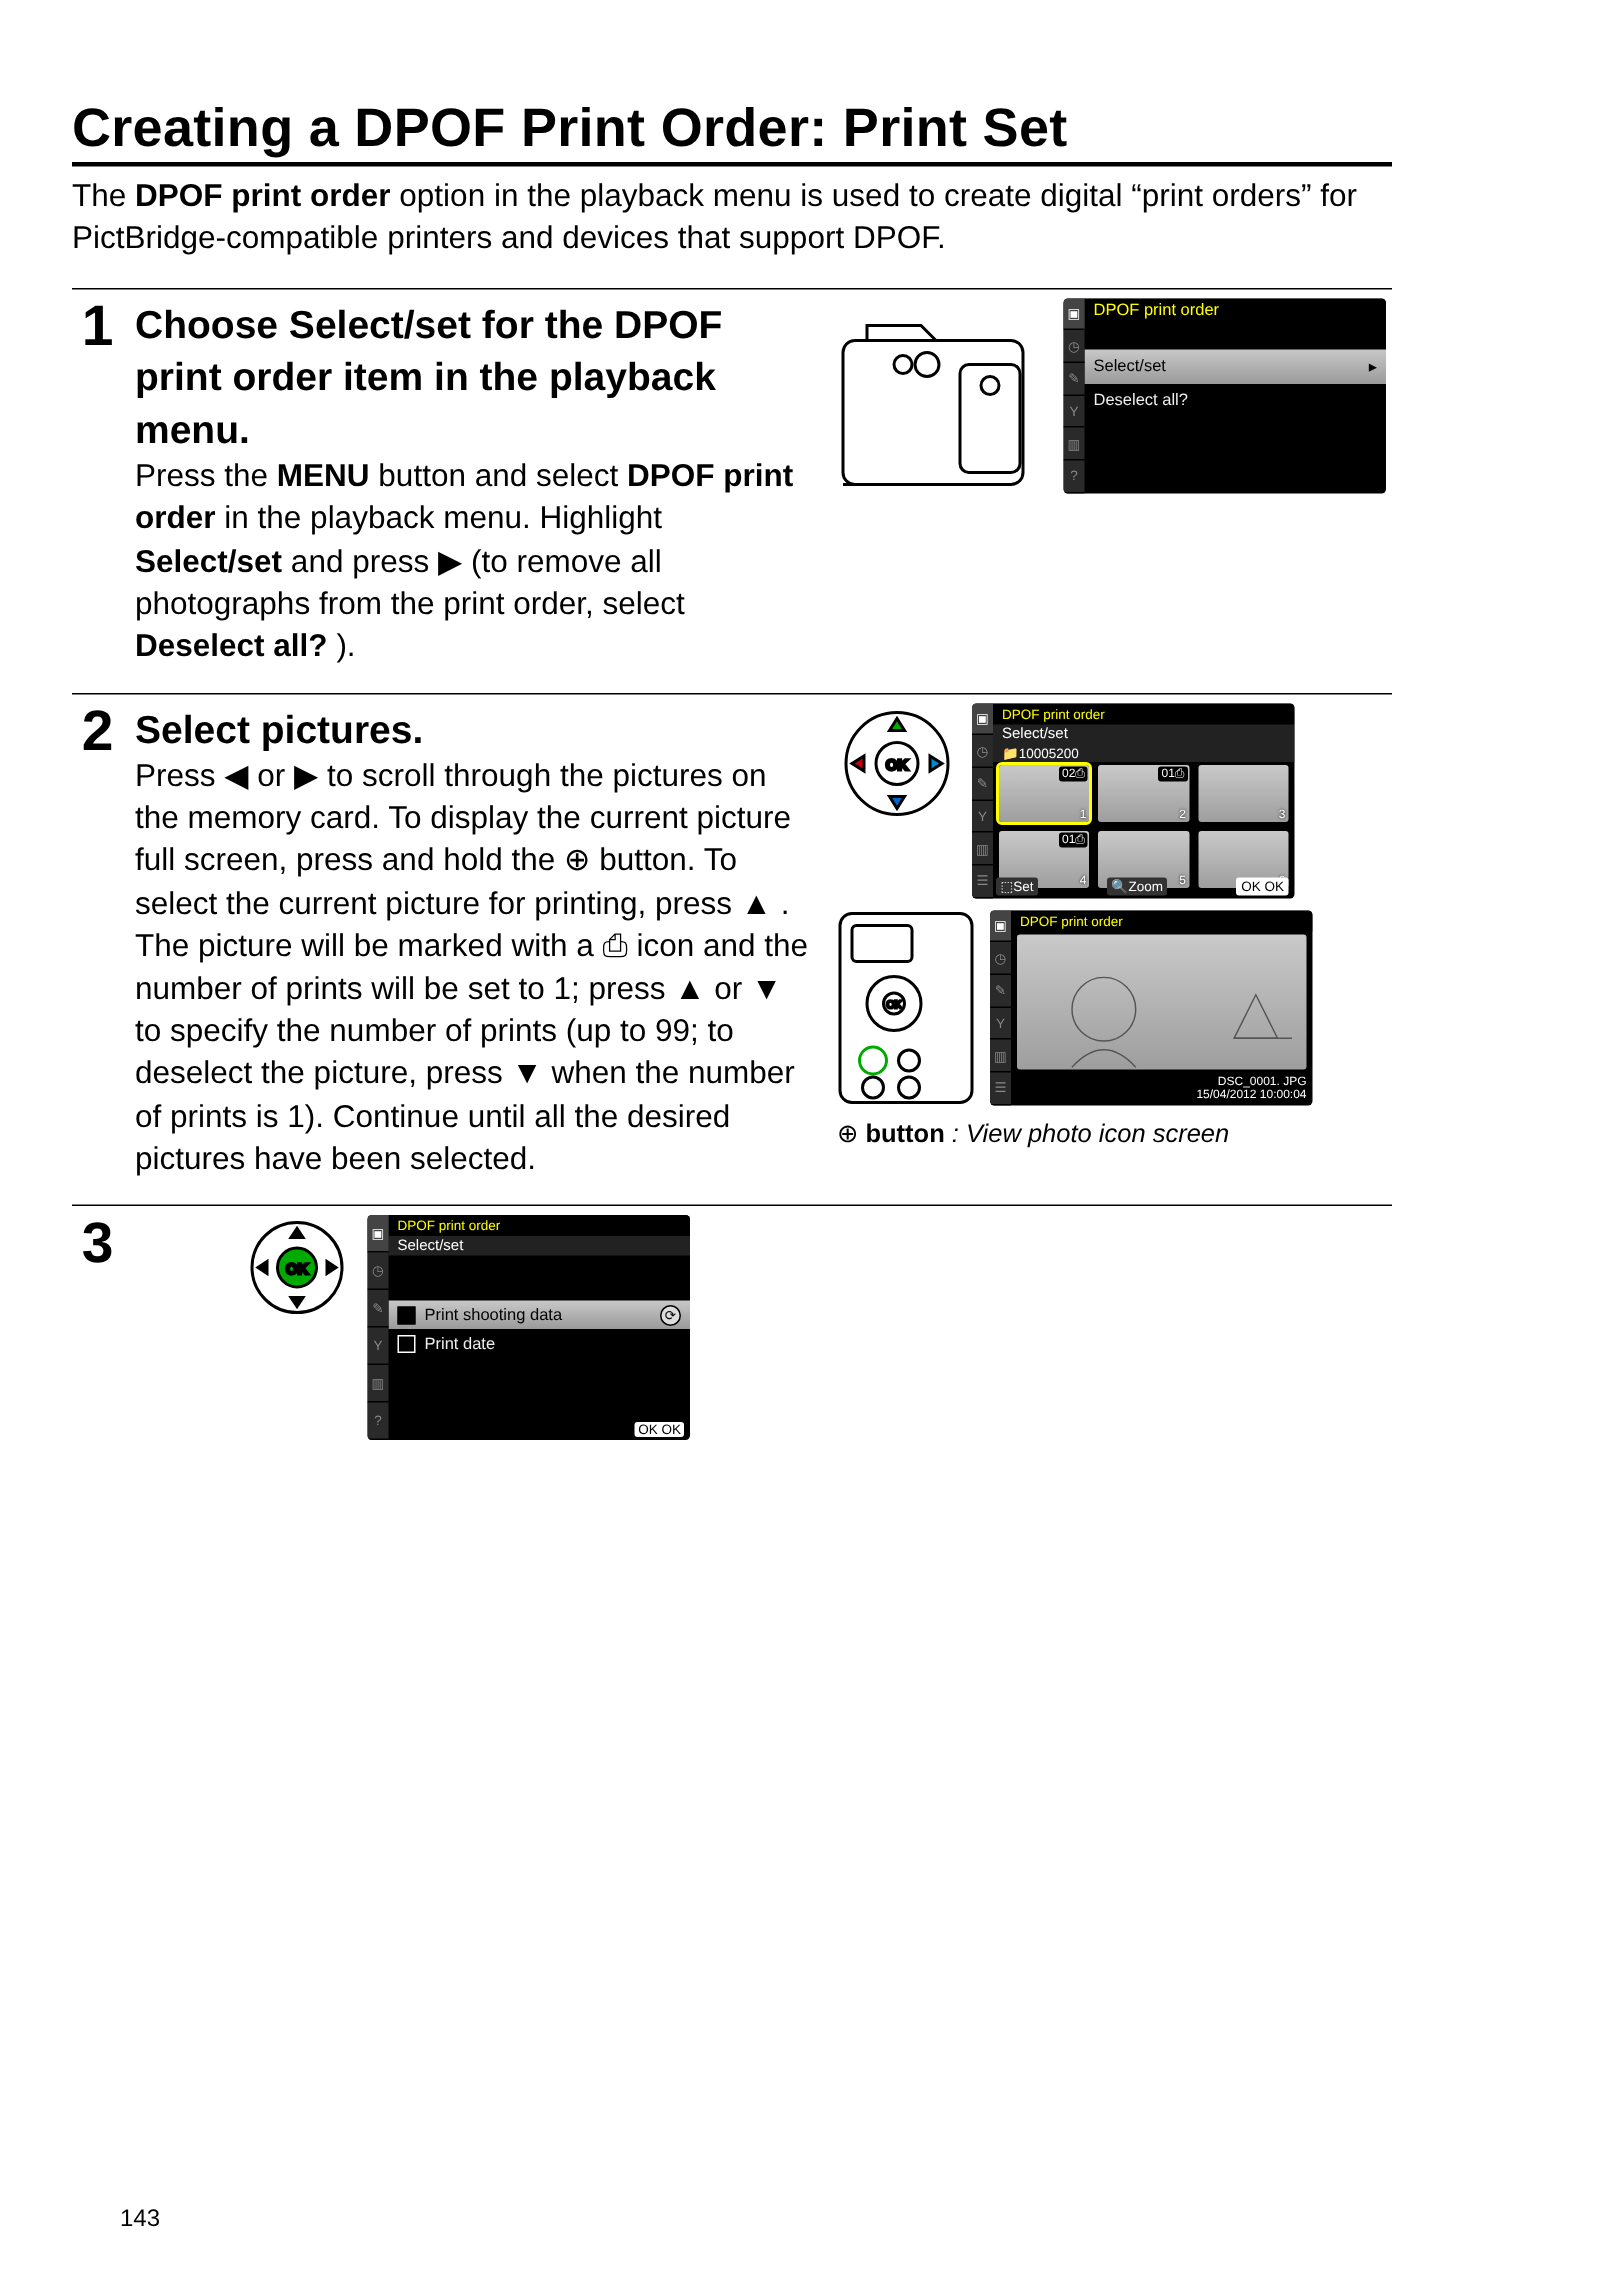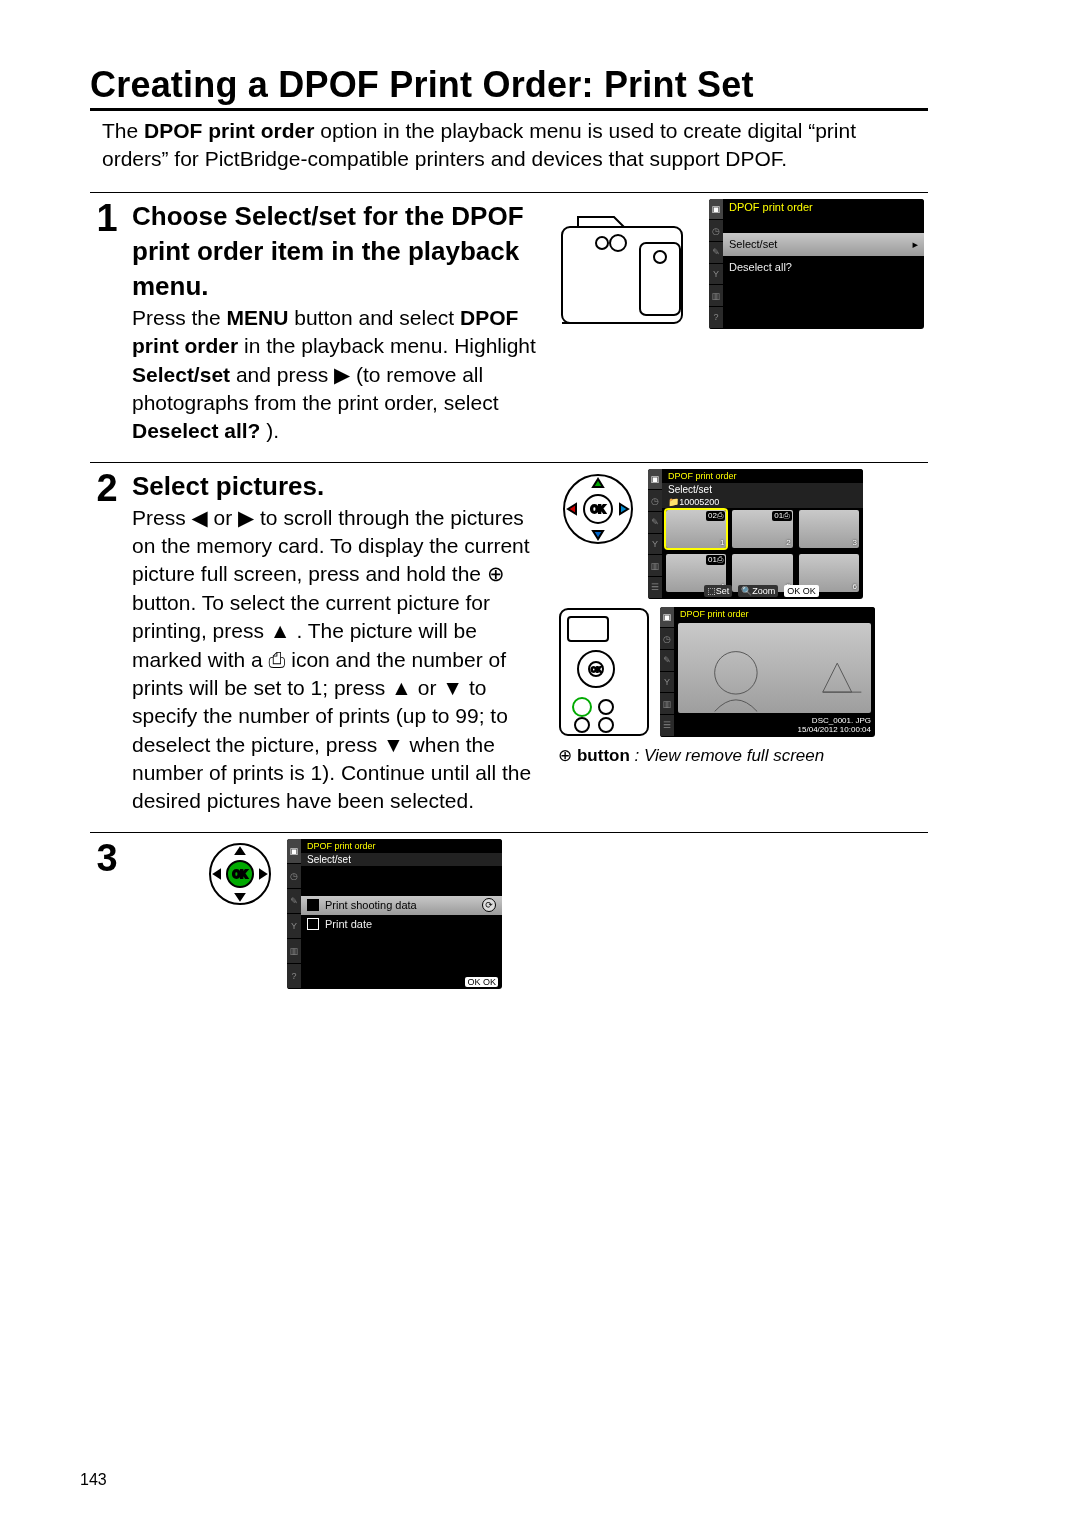--- a/index.html
+++ b/index.html
@@ -6,35 +6,35 @@
     margin: 0;
     padding: 0;
     background: #fff;
     font-family: "Segoe UI", "Helvetica Neue", Arial, sans-serif;
     color: #000;
   }
   .page {
     width: 1000px;
     min-height: 1529px;
     box-sizing: border-box;
-    padding: 64px 72px 40px 90px;
+    padding: 64px 72px 40px 48px;
     position: relative;
   }
   h1.title {
     font-size: 36px;
     font-weight: 700;
     margin: 0 0 2px 0;
     border-bottom: 3px solid #000;
     padding-bottom: 2px;
     letter-spacing: 0.2px;
   }
   .intro {
     font-size: 21px;
     line-height: 1.35;
-    margin: 6px 0 18px 12px;
+    margin: 6px 0 18px 0;
   }
   .intro .bold { font-weight: 700; }
   hr.section-rule {
     border: none;
     border-top: 1px solid #000;
     margin: 16px 0 6px 0;
   }
   .step {
     display: flex;
     align-items: flex-start;
@@ -176,21 +176,21 @@
     position: absolute;
     bottom: 1px; right: 2px;
     color: #fff;
     font-size: 8px;
     text-shadow: 0 0 2px #000;
   }
   .lcd-footer {
     position: absolute;
     bottom: 2px; left: 16px; right: 4px;
     display: flex;
-    justify-content: center;
+    justify-content: space-between;
     gap: 6px;
     font-size: 9px;
     color: #fff;
   }
   .lcd-footer .pill {
     background: #333;
     border-radius: 2px;
     padding: 1px 3px;
   }
   .single-view {
@@ -453,21 +453,21 @@
             </div>
             <div class="single-meta">
               <div>DSC_0001. JPG</div>
               <div>15/04/2012   10:00:04</div>
             </div>
           </div>
         </div>
         <div class="caption">
           <span class="glyph">⊕ </span>
           <span class="bold">button</span>
-          <span style="font-style:italic">: View remove full screen</span>
+          <span style="font-style:italic">: View photo icon screen</span>
         </div>
       </div>
     </div>
   </div>
 
   <hr class="section-rule">
 
   <div class="step">
     <div class="step-num">3</div>
     <div class="step-body">

